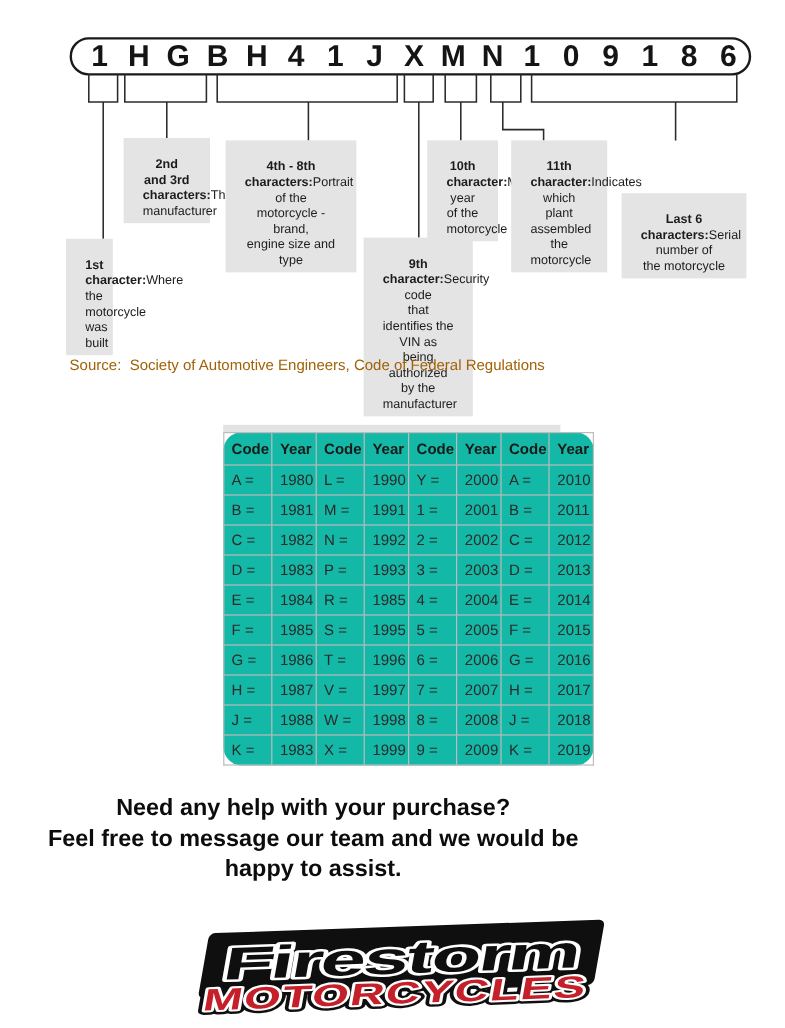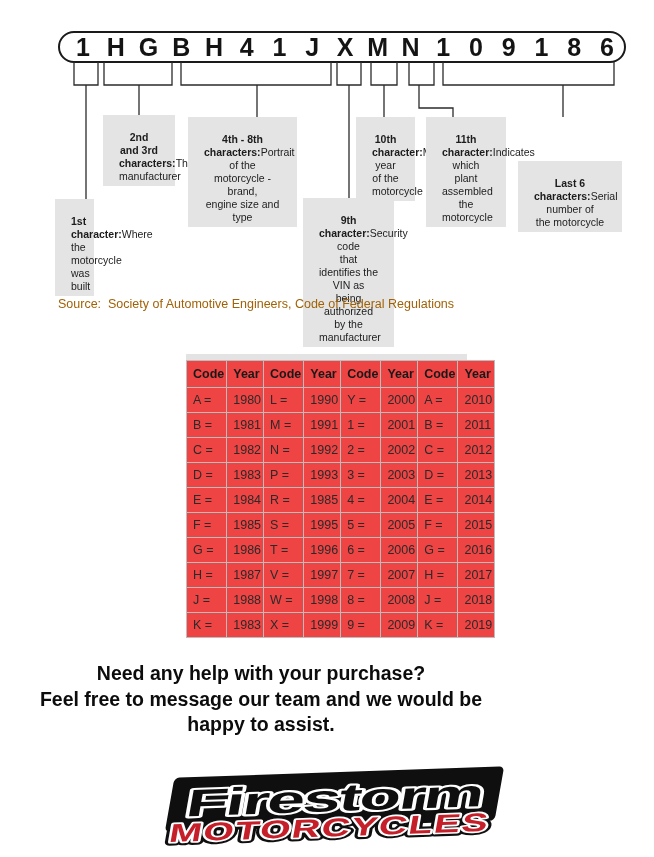--- a/index.html
+++ b/index.html
@@ -25,21 +25,21 @@
   #callout-9th{left:303px;top:198px;width:91px;}
   #callout-10th{left:356px;top:117px;width:59px;}
   #callout-11th{left:426px;top:117px;width:80px;}
   #callout-last6{left:518px;top:117px;width:104px;margin-top:44px;}
   #source-note{
     position:absolute;left:58px;top:297px;font-size:12.5px;color:#a16207;white-space:pre;
   }
   
   #table-cap{position:absolute;left:186px;top:354px;width:281px;height:6px;background:#e3e3e3;}
   #year-table-wrap{position:absolute;left:186px;top:360px;}
-  table.year-table{border-collapse:collapse;table-layout:fixed;background:#ef4444;}
+  table.year-table{border-collapse:collapse;table-layout:fixed;background:#14b8a6;border-radius:16px;}
   table.year-table col.c-code{width:38px;}
   table.year-table col.c-year{width:32px;}
   table.year-table th,table.year-table td{
     border:1px solid #bcbcbc;font-size:12.5px;color:#2a2a2a;
     padding:5px 2px 5px 6px;text-align:left;white-space:pre;overflow:hidden;
   }
   table.year-table th{font-weight:bold;color:#191919;padding-top:6px;padding-bottom:6px;}
   
   #help-message{
     position:absolute;left:0;top:661px;width:522px;text-align:center;

